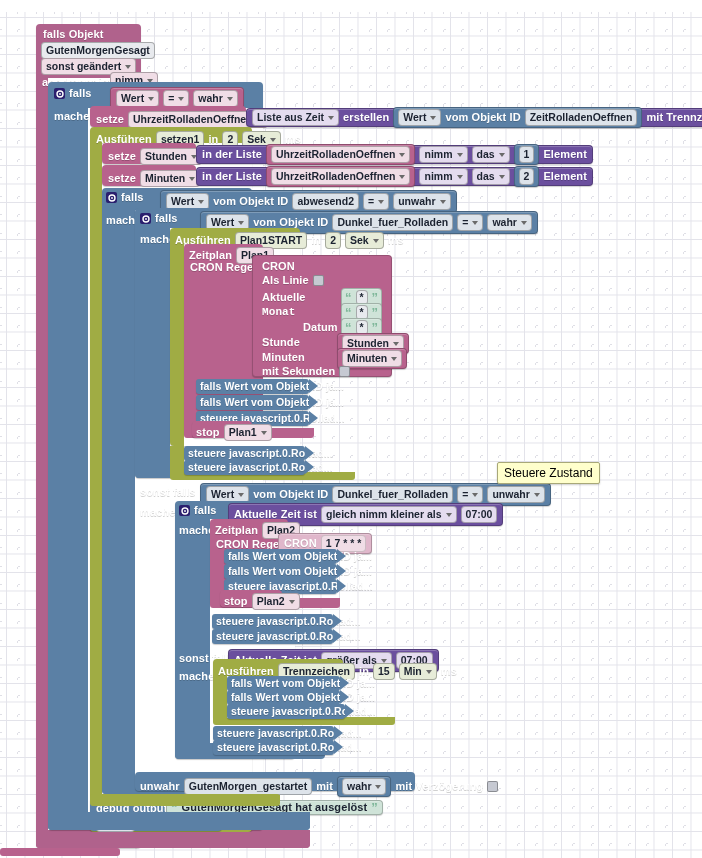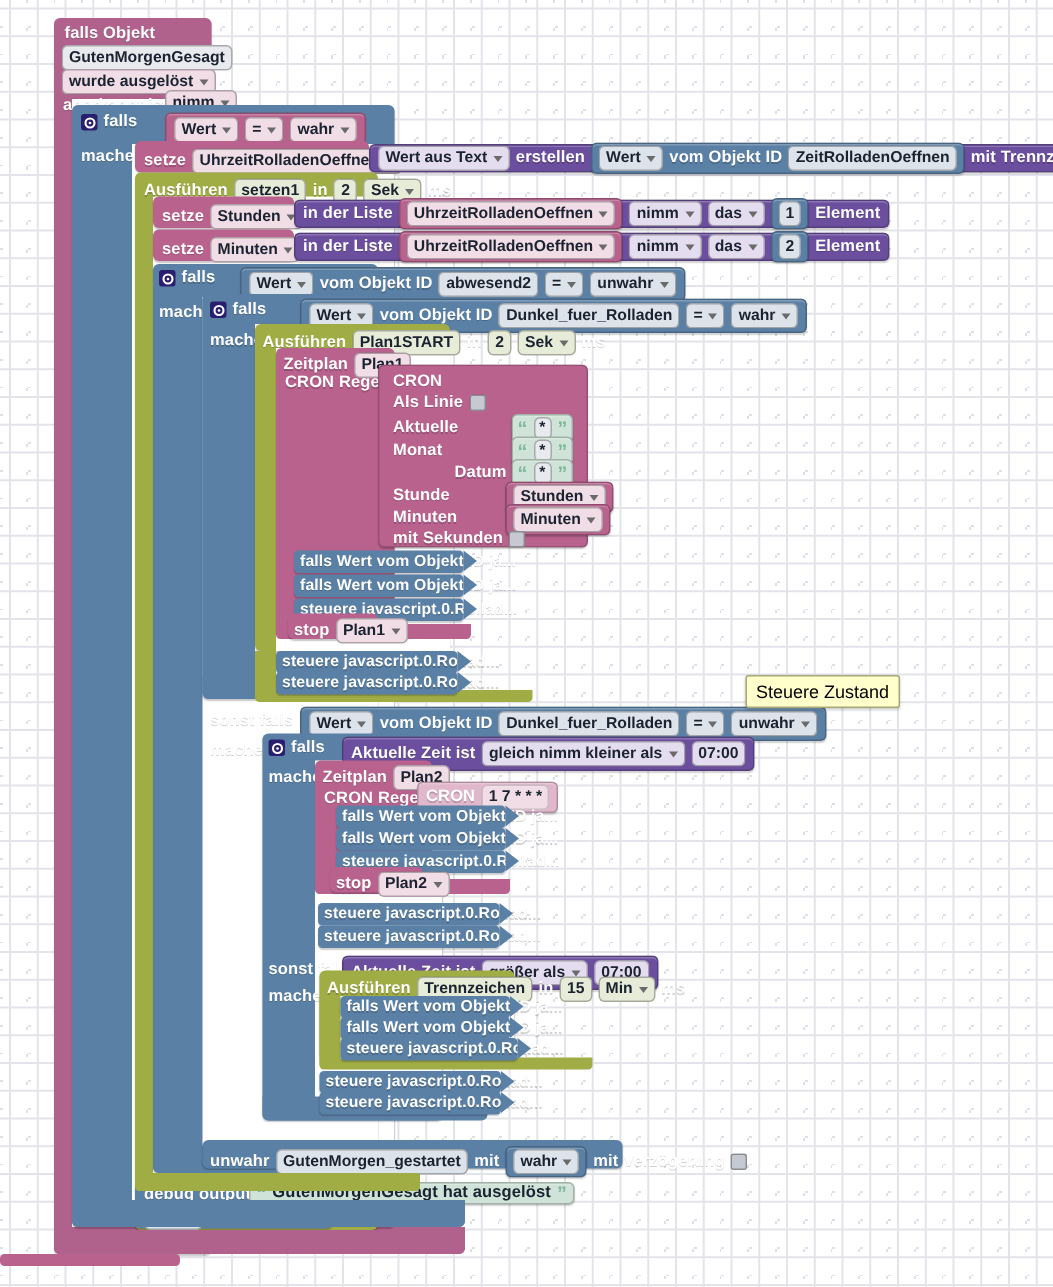--- a/index.html
+++ b/index.html
@@ -10,20 +10,21 @@
     position:relative;
   }
   #canvas{
     position:absolute;inset:0;
     background-color:#ffffff;
     background-image:
       linear-gradient(to right, #e3e3ea 1px, transparent 1px),
       linear-gradient(to bottom, #e3e3ea 1px, transparent 1px);
     background-size:18.5px 18.5px;
     background-position:6px 5px;
+    margin-top:12px;
   }
   
   #grid{
     position:absolute;inset:0;
     background-image:
       repeating-linear-gradient(to right, transparent 0 17.2px, #dcdce4 17.2px 18.5px),
       repeating-linear-gradient(to bottom, transparent 0 17.2px, #dcdce4 17.2px 18.5px);
     -webkit-mask-image:
       repeating-linear-gradient(to bottom, #000 0 2px, transparent 2px 18.5px),
       repeating-linear-gradient(to right, #000 0 2px, transparent 2px 18.5px);
@@ -114,21 +115,21 @@
 
 <div id="canvas">
   <div id="grid"></div>
 
   <div class="blk cont c-rose" style="left:36px;top:12px;width:105px;height:824px;border-radius:4px 4px 4px 4px;"></div>
   <div class="blk c-rose" style="left:36px;top:818px;width:274px;height:18px;border-radius:0 0 4px 4px;"></div>
   <div class="blk" style="left:48px;top:66px;width:93px;height:752px;background:#fff;"></div>
 
   <div class="blk lbl" style="left:43px;top:17px;">falls Objekt</div>
   <div class="blk field" style="left:41px;top:30px;">GutenMorgenGesagt</div>
-  <div class="blk field dd on-rose" style="left:41px;top:46px;">wurde ausgelöst</div>
+  <div class="blk field dd on-rose" style="left:41px;top:46px;">sonst geändert</div>
   <div class="blk lbl" style="left:42px;top:65px;">anerkannt ist</div>
   <div class="blk field dd on-rose" style="left:110px;top:60px;">nimm</div>
 
   <div class="blk cont c-blue" style="left:48px;top:70px;width:215px;height:748px;"></div>
   <div class="blk c-blue" style="left:48px;top:800px;width:262px;height:18px;border-radius:0 0 4px 4px;"></div>
   <div class="blk" style="left:88px;top:96px;width:175px;height:704px;background:#fff;"></div>
 
   <div class="blk row" style="left:54px;top:76px;">
     <span class="gear">
       <svg width="8" height="8" viewBox="0 0 8 8">
@@ -145,21 +146,21 @@
   </div>
   <div class="blk lbl" style="left:54px;top:99px;">mache</div>
 
   <div class="blk cont c-plum" style="left:90px;top:94px;width:156px;height:21px;"></div>
   <div class="blk row" style="left:96px;top:99px;">
     <span class="lbl">setze</span>
     <span class="field dd on-rose">UhrzeitRolladenOeffnen</span>
     <span class="lbl">auf</span>
   </div>
   <div class="blk vb v-darkpurple" style="left:246px;top:96px;height:19px;">
-    <span class="field dd on-purple">Wert aus Text</span>
+    <span class="field dd on-purple">Liste aus Zeit</span>
     <span class="lbl">erstellen</span>
     <span class="vb v-slate" style="padding:1px 4px;">
       <span class="field dd on-blue">Wert</span>
       <span class="lbl">vom Objekt ID</span>
       <span class="field on-blue">ZeitRolladenOeffnen</span>
     </span>
     <span class="lbl">mit Trennzeichen</span>
 
   </div>
 
@@ -283,21 +284,21 @@
     <span class="cbx"></span>
   </div>
 
   <div class="blk lbl" style="left:262px;top:280px;">Aktuelle</div>
   <div class="blk vb v-mint" style="left:341px;top:276px;padding:1px 3px;">
     <span class="q">“</span>
     <span class="field" style="padding:0 3px;">*</span>
     <span class="q">”</span>
   </div>
 
-  <div class="blk lbl" style="left:262px;top:295px;">Monat</div>
+  <div class="blk lbl" style="left:262px;top:295px;font-family:Liberation Mono, monospace;">Monat</div>
   <div class="blk vb v-mint" style="left:341px;top:291px;padding:1px 3px;">
     <span class="q">“</span>
     <span class="field" style="padding:0 3px;">*</span>
     <span class="q">”</span>
   </div>
 
   <div class="blk lbl" style="left:262px;top:310px;padding-left:41px;">Datum</div>
   <div class="blk vb v-mint" style="left:341px;top:306px;padding:1px 3px;">
     <span class="q">“</span>
     <span class="field" style="padding:0 3px;">*</span>

